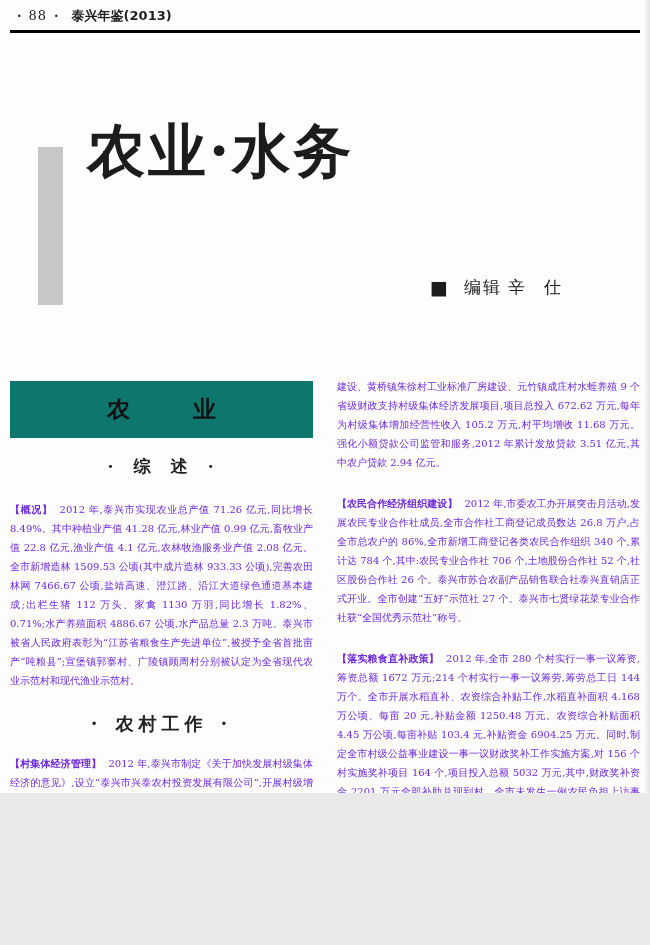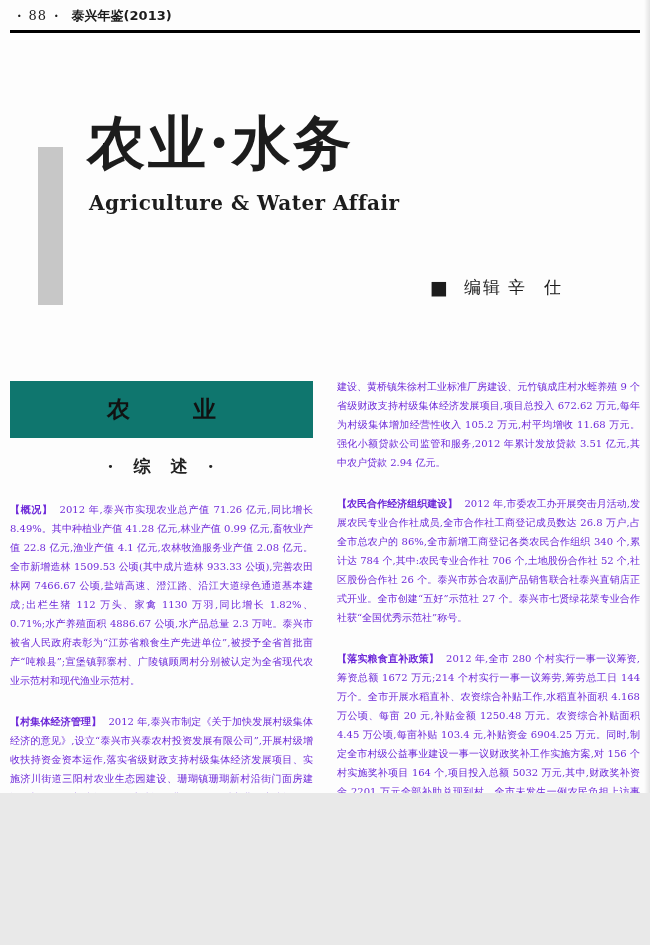--- a/index.html
+++ b/index.html
@@ -18,21 +18,21 @@
   }
   .page-header .dot{font-weight:700;margin:0 7px;}
   .page-header .pagenum{letter-spacing:1px;}
   .page-header .booktitle{
     font-family:"DejaVu Sans","Liberation Sans",sans-serif;
     font-weight:700;margin-left:6px;
   }
   
   .accent-bar{position:absolute;left:38px;top:147px;width:25px;height:158px;background:#c7c7c7;}
   .chapter-title{
-    position:absolute;left:87px;top:112px;margin:0;
+    position:absolute;left:87px;top:120px;margin:0;
     font-size:58px;line-height:1.1;font-weight:900;letter-spacing:3px;
   }
   .chapter-subtitle{
     position:absolute;left:89px;top:191px;
     font-size:20px;font-weight:700;letter-spacing:.5px;
   }
   .editor-line{
     position:absolute;left:430px;top:274px;
     font-size:17px;line-height:26px;white-space:nowrap;
   }
@@ -74,35 +74,35 @@
 
 <div class="page">
 
   <header class="page-header">
     <span class="dot">·</span><span class="pagenum">88</span><span class="dot">·</span><span class="booktitle">泰兴年鉴(2013)</span>
   </header>
 
   <div class="accent-bar"></div>
 
   <h1 class="chapter-title">农业·水务</h1>
-  <div class="chapter-subtitle">Agriculture &amp; Water Affair</div>
 
   <div class="editor-line">
     <span class="editor-marker">■</span><span class="editor-label">编辑</span><span class="editor-name">辛　仕</span>
   </div>
 
   <div class="columns">
 
     <div class="col col-left">
       <div class="section-banner">农 业</div>
 
       <div class="center-heading summary">· 综 述 ·</div>
 
       <p class="para"><span class="lead">【概况】</span><span>2012 年,泰兴市实现农业总产值 71.26 亿元,同比增长 8.49%。其中种植业产值 41.28 亿元,林业产值 0.99 亿元,畜牧业产值 22.8 亿元,渔业产值 4.1 亿元,农林牧渔服务业产值 2.08 亿元。全市新增造林 1509.53 公顷(其中成片造林 933.33 公顷),完善农田林网 7466.67 公顷,盐靖高速、澄江路、沿江大道绿色通道基本建成;出栏生猪 112 万头、家禽 1130 万羽,同比增长 1.82%、0.71%;水产养殖面积 4886.67 公顷,水产品总量 2.3 万吨。泰兴市被省人民政府表彰为“江苏省粮食生产先进单位”,被授予全省首批亩产“吨粮县”;宣堡镇郭寨村、广陵镇顾周村分别被认定为全省现代农业示范村和现代渔业示范村。</span></p>
 
+      <div class="center-heading rural">· 农村工作 ·</div>
 
       <p class="para"><span class="lead">【村集体经济管理】</span><span>2012 年,泰兴市制定《关于加快发展村级集体经济的意见》,设立“泰兴市兴泰农村投资发展有限公司”,开展村级增收扶持资金资本运作,落实省级财政支持村级集体经济发展项目、实施济川街道三阳村农业生态园建设、珊瑚镇珊瑚新村沿街门面房建设、新街镇霍庄村食品级标房建设、曲霞镇镇西村商业用房建设、元竹镇芮徐村工业用房建设、根思乡兴许村工业标准厂房建设、张桥镇克仁村工业标准厂房</span></p>
     </div>
 
     <div class="col col-right">
       <p class="para cont"><span>建设、黄桥镇朱徐村工业标准厂房建设、元竹镇成庄村水蛭养殖 9 个省级财政支持村级集体经济发展项目,项目总投入 672.62 万元,每年为村级集体增加经营性收入 105.2 万元,村平均增收 11.68 万元。强化小额贷款公司监管和服务,2012 年累计发放贷款 3.51 亿元,其中农户贷款 2.94 亿元。</span></p>
 
       <p class="para"><span class="lead">【农民合作经济组织建设】</span><span>2012 年,市委农工办开展突击月活动,发展农民专业合作社成员,全市合作社工商登记成员数达 26.8 万户,占全市总农户的 86%,全市新增工商登记各类农民合作组织 340 个,累计达 784 个,其中:农民专业合作社 706 个,土地股份合作社 52 个,社区股份合作社 26 个。泰兴市苏合农副产品销售联合社泰兴直销店正式开业。全市创建“五好”示范社 27 个。泰兴市七贤绿花菜专业合作社获“全国优秀示范社”称号。</span></p>
 
       <p class="para"><span class="lead">【落实粮食直补政策】</span><span>2012 年,全市 280 个村实行一事一议筹资,筹资总额 1672 万元;214 个村实行一事一议筹劳,筹劳总工日 144 万个。全市开展水稻直补、农资综合补贴工作,水稻直补面积 4.168 万公顷、每亩 20 元,补贴金额 1250.48 万元。农资综合补贴面积 4.45 万公顷,每亩补贴 103.4 元,补贴资金 6904.25 万元。同时,制定全市村级公益事业建设一事一议财政奖补工作实施方案,对 156 个村实施奖补项目 164 个,项目投入总额 5032 万元,其中,财政奖补资金 2201 万元全部补助兑现到村。全市未发生一例农民负担上访事件。</span></p>

